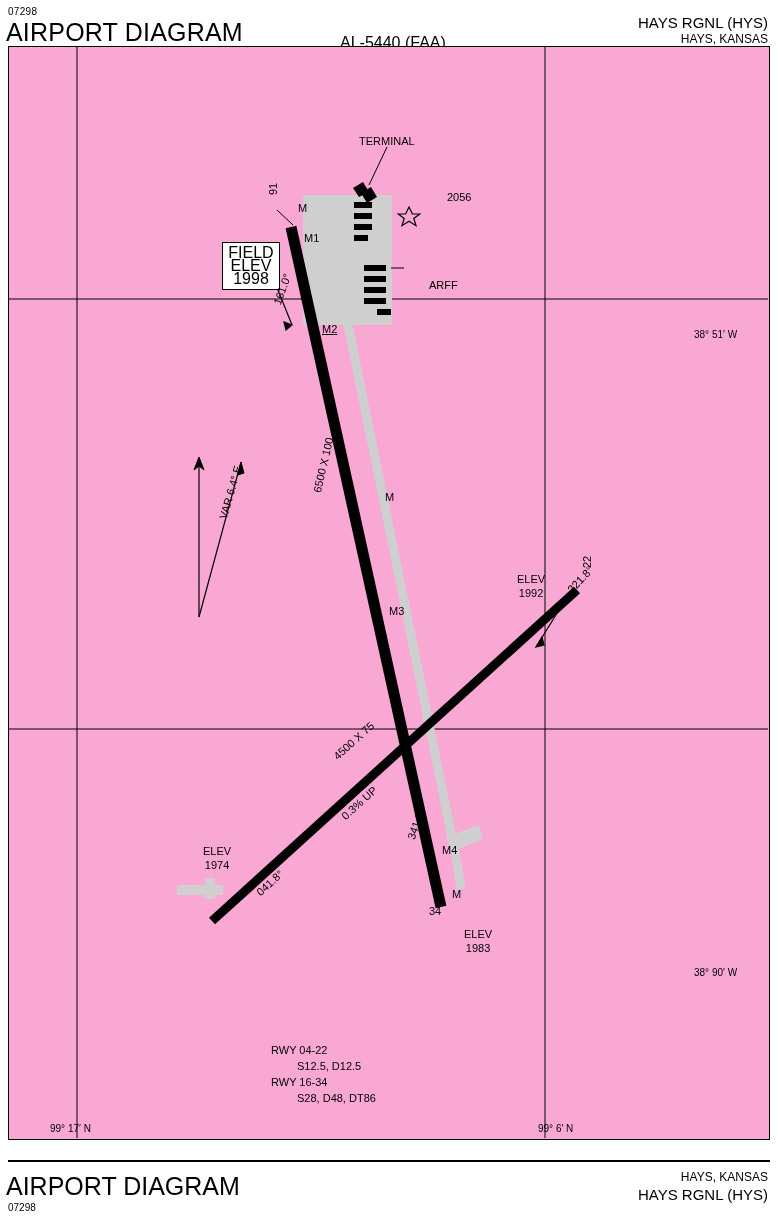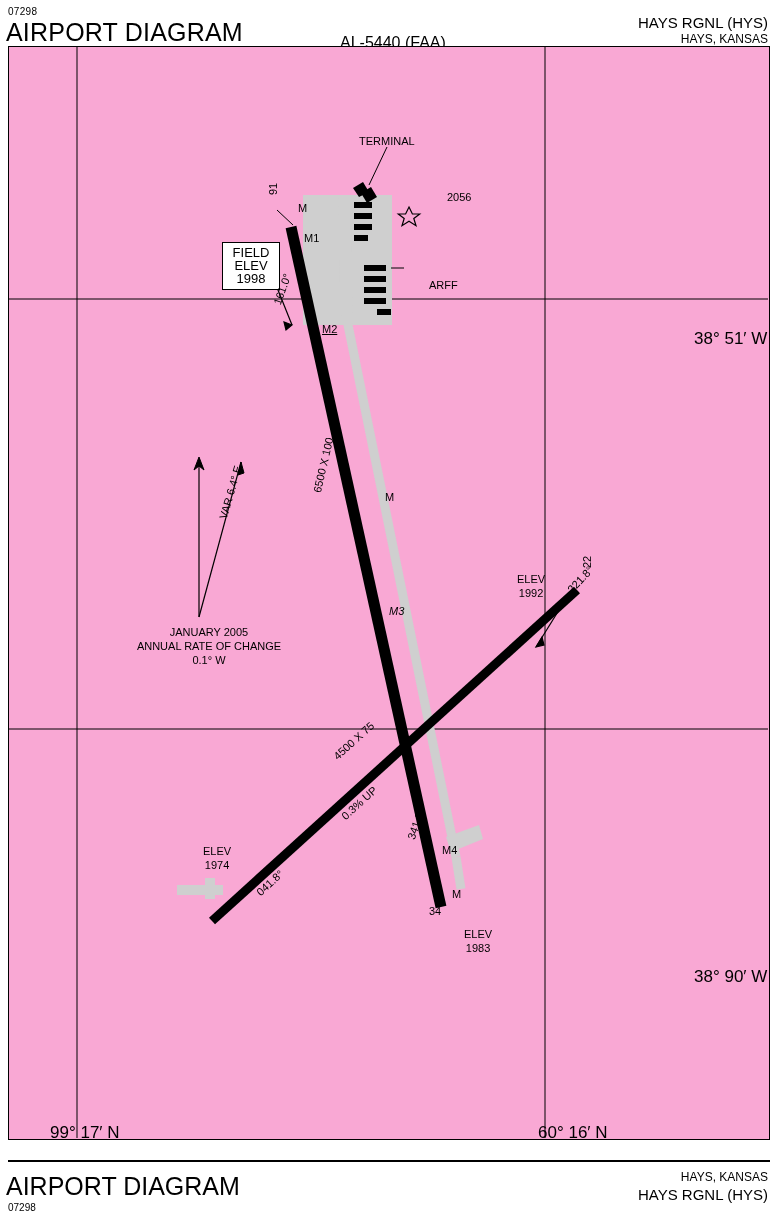--- a/index.html
+++ b/index.html
@@ -19,23 +19,23 @@
   .ftr-id{position:absolute;left:8px;top:1202px;font-size:10px;}
   .ftr-apt1{position:absolute;right:10px;top:1170px;font-size:12px;text-align:right;white-space:nowrap;}
   .ftr-apt2{position:absolute;right:10px;top:1186px;font-size:15px;text-align:right;white-space:nowrap;}
 
   
   .frame{position:absolute;left:8px;top:46px;width:762px;height:1094px;border:1.5px solid #000;box-sizing:border-box;overflow:hidden;background:#f9a8d4;}
   .svgwrap{position:absolute;left:0;top:0;}
 
   .lbl{position:absolute;font-size:11px;white-space:nowrap;}
   .lbl.c{text-align:center;}
-  .coord{position:absolute;font-size:17px;white-space:nowrap;}
+  .coord{position:absolute;font-size:10px;white-space:nowrap;}
 
-  .fieldelev{position:absolute;left:213px;top:195px;width:56px;border:1.2px solid #000;text-align:center;font-size:13px;line-height:13px;padding:3px 0 4px;background:#fff;}
+  .fieldelev{position:absolute;left:213px;top:195px;width:56px;border:1.2px solid #000;text-align:center;font-size:16px;line-height:13px;padding:3px 0 4px;background:#fff;}
   .note{position:absolute;text-align:center;font-size:11px;line-height:14px;white-space:nowrap;}
   .rwytbl{position:absolute;font-size:11px;line-height:16px;white-space:nowrap;}
 </style>
 </head>
 <body>
 
 <div class="page">
 
   <div class="hdr-id-top">07298</div>
   <div class="hdr-title">AIRPORT DIAGRAM</div>
@@ -134,21 +134,21 @@
     </div>
 
     <div class="lbl" style="left:258px;top:148px;transform:rotate(-90deg);transform-origin:left top;">91</div>
 
     <div class="lbl" style="left:262px;top:255px;transform:rotate(-70deg);transform-origin:left top;">161.0°</div>
 
     <div class="lbl" style="left:289px;top:155px;">M</div>
     <div class="lbl" style="left:295px;top:185px;text-align:right;">M1</div>
     <div class="lbl" style="left:313px;top:276px;text-decoration:underline;">M2</div>
     <div class="lbl" style="left:376px;top:444px;">M</div>
-    <div class="lbl" style="left:380px;top:558px;font-style:italic;">M3</div>
+    <div class="lbl" style="left:380px;top:558px;">M3</div>
     <div class="lbl" style="left:433px;top:797px;">M4</div>
     <div class="lbl" style="left:443px;top:841px;">M</div>
 
     <div class="lbl" style="left:302px;top:444px;transform:rotate(-77deg);transform-origin:left top;">6500 X 100</div>
 
     <div class="lbl c" style="left:508px;top:525px;line-height:14px;">
       <span>ELEV</span><br>
       <span>1992</span>
     </div>
     <div class="lbl" style="left:572px;top:521px;transform:rotate(-90deg);transform-origin:left top;">22</div>
@@ -163,31 +163,32 @@
     </div>
 
     <div class="lbl" style="left:396px;top:790px;transform:rotate(-71deg);transform-origin:left top;">341.0°</div>
     <div class="lbl" style="left:420px;top:858px;">34</div>
     <div class="lbl c" style="left:455px;top:880px;line-height:14px;">
       <span>ELEV</span><br>
       <span>1983</span>
     </div>
 
     <div class="lbl" style="left:208px;top:470px;transform:rotate(-74deg);transform-origin:left top;">VAR  6.4° E</div>
-    <div class="note" style="left:110px;top:578px;width:180px;">
-      <div>JANUARY 2005</div>
-      <div>ANNUAL RATE OF CHANGE</div>
-      <div>0.1° W</div>
+
+    <div class="rwytbl" style="left:262px;top:995px;">
+      <div>RWY  04-22</div>
+      <div style="padding-left:26px;">S12.5, D12.5</div>
+      <div>RWY  16-34</div>
+      <div style="padding-left:26px;">S28, D48, DT86</div>
     </div>
-
   </div>
 
   <div class="coord" style="left:694px;top:329px;">38° 51′ W</div>
   <div class="coord" style="left:694px;top:967px;">38° 90′ W</div>
   <div class="coord" style="left:42px;top:1123px;margin-left:8px;">99° 17′ N</div>
-  <div class="coord" style="left:538px;top:1123px;">60° 16′ N</div>
+  <div class="coord" style="left:538px;top:1123px;">99° 6′ N</div>
 
   <div class="ftr-rule"></div>
   <div class="ftr-title">AIRPORT DIAGRAM</div>
   <div class="ftr-id">07298</div>
   <div class="ftr-apt1">HAYS, KANSAS</div>
   <div class="ftr-apt2">HAYS RGNL  (HYS)</div>
 </div>
 
 </body></html>

